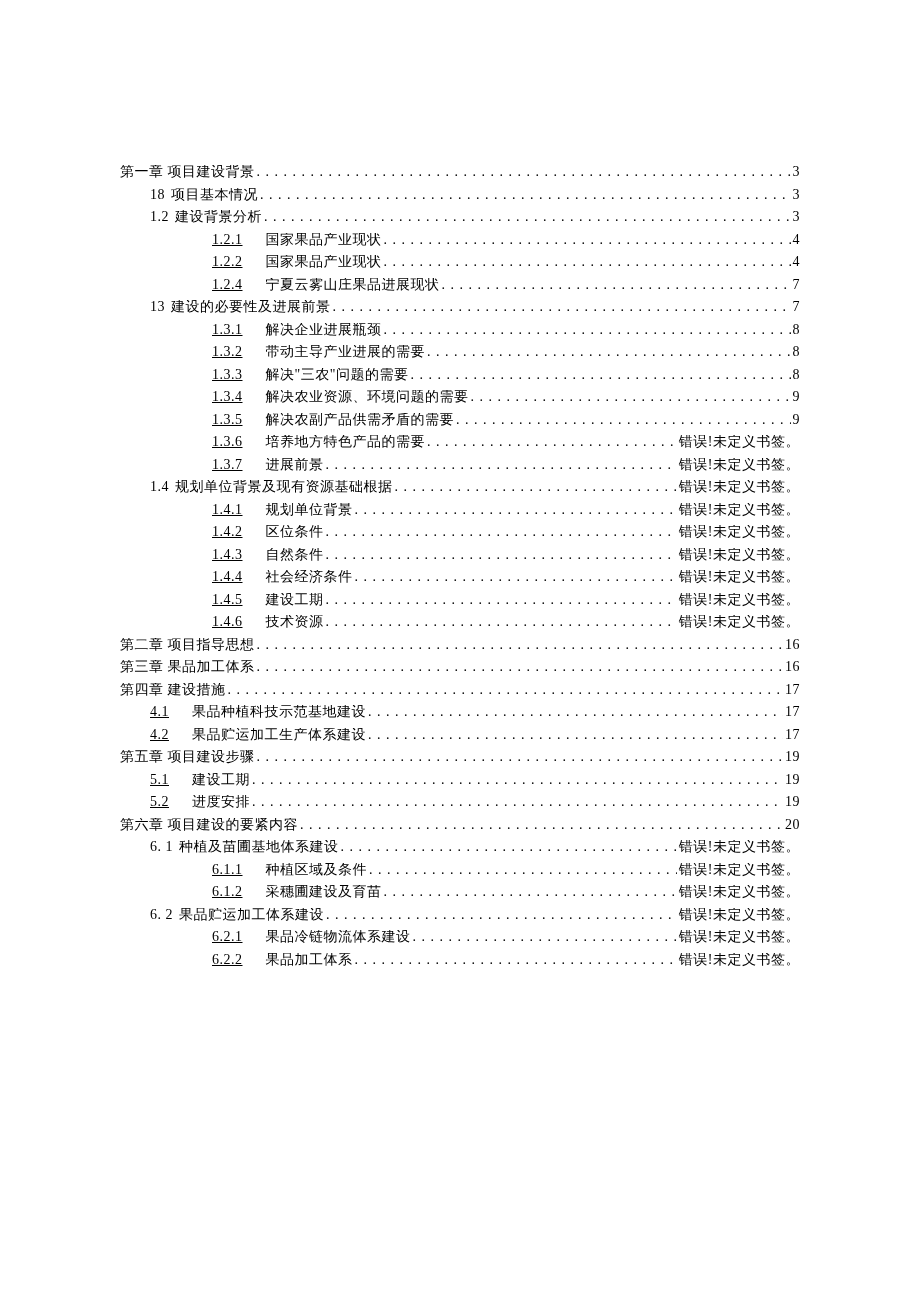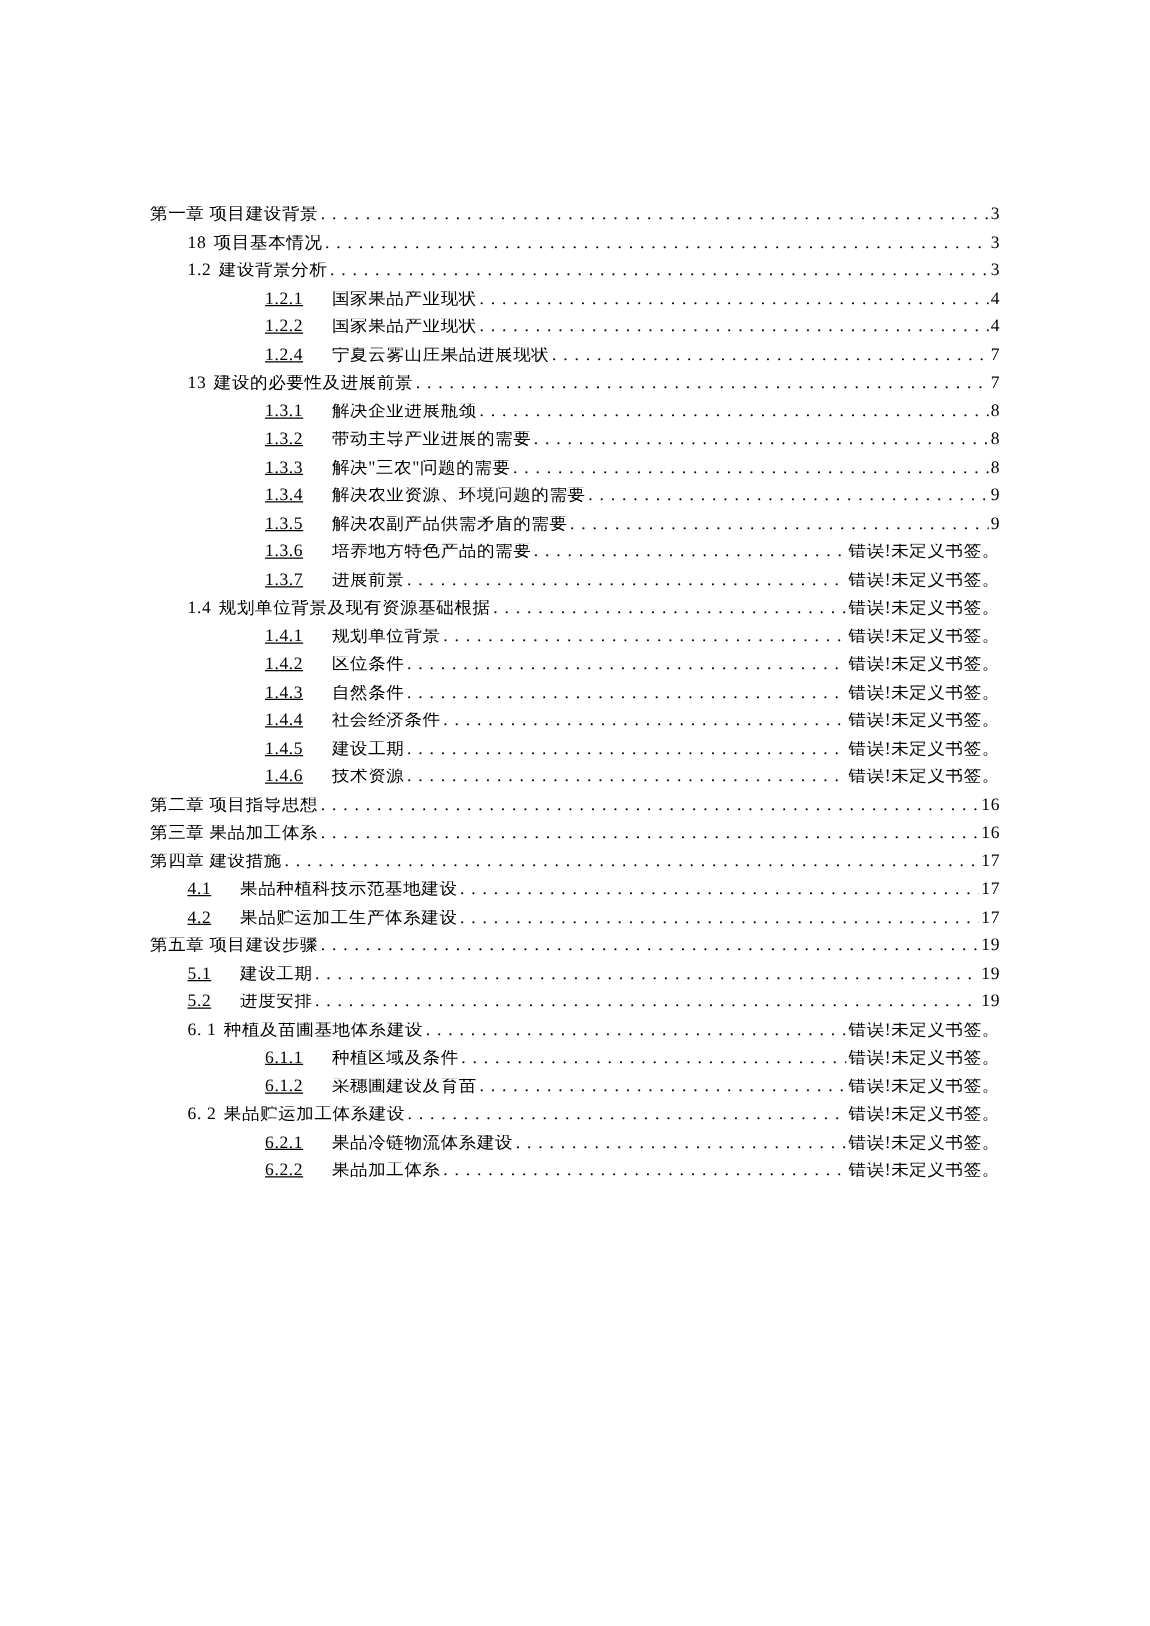--- a/index.html
+++ b/index.html
@@ -221,20 +221,25 @@
         <span class="toc-title">建设工期</span>
         <span class="toc-leader"></span>
         <span class="toc-page">19</span>
       </div>
       <div class="toc-row lvl1">
         <span class="toc-num gap">5.2</span>
         <span class="toc-title">进度安排</span>
         <span class="toc-leader"></span>
         <span class="toc-page">19</span>
       </div>
+      <div class="toc-row lvl0">
+        <span class="toc-title">第六章 项目建设的要紧内容</span>
+        <span class="toc-leader"></span>
+        <span class="toc-page">20</span>
+      </div>
       <div class="toc-row lvl1">
         <span class="toc-num gap2">6. 1</span>
         <span class="toc-title">种植及苗圃基地体系建设</span>
         <span class="toc-leader"></span>
         <span class="toc-page err">错误!未定义书签。</span>
       </div>
       <div class="toc-row lvl2">
         <span class="toc-num gap">6.1.1</span>
         <span class="toc-title">种植区域及条件</span>
         <span class="toc-leader"></span>

